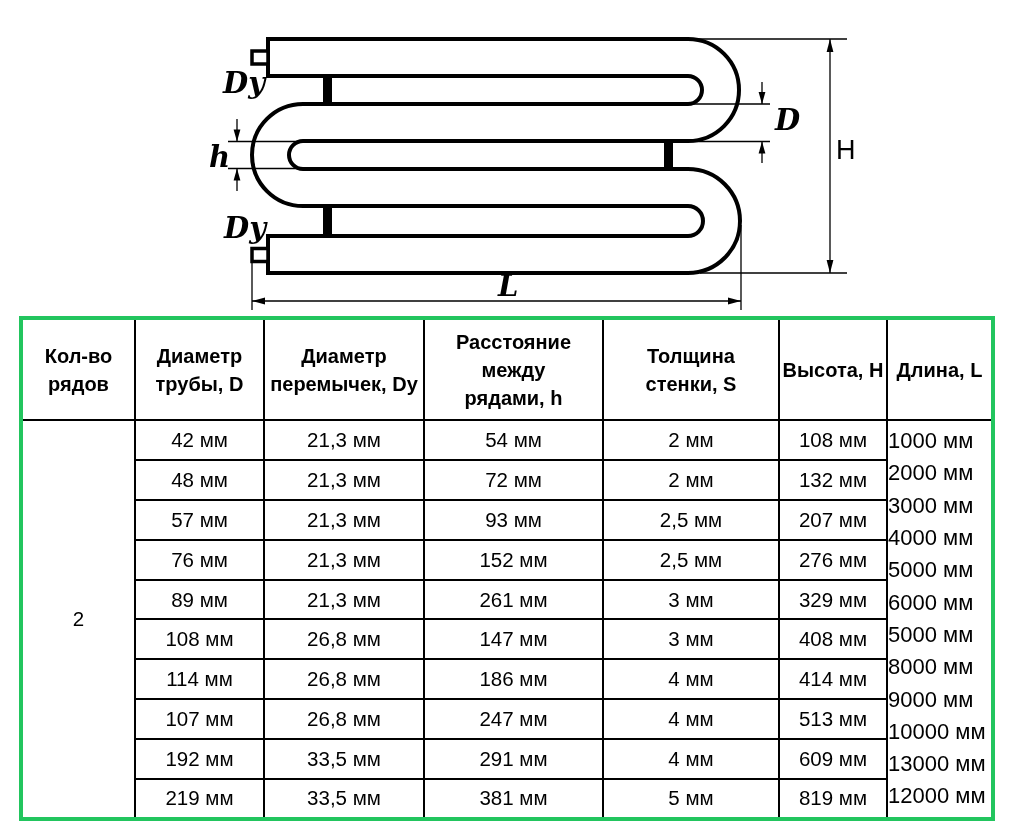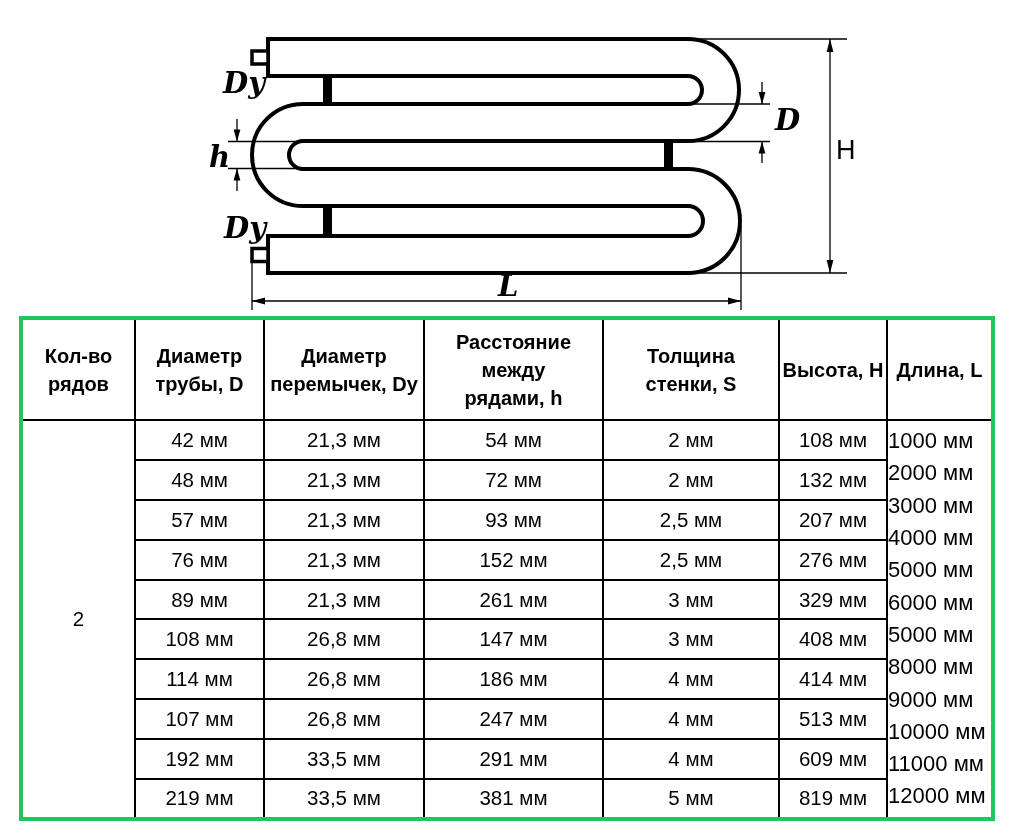--- a/index.html
+++ b/index.html
@@ -174,21 +174,21 @@
         <div class="len-line">1000 мм</div>
         <div class="len-line">2000 мм</div>
         <div class="len-line">3000 мм</div>
         <div class="len-line">4000 мм</div>
         <div class="len-line">5000 мм</div>
         <div class="len-line">6000 мм</div>
         <div class="len-line">5000 мм</div>
         <div class="len-line">8000 мм</div>
         <div class="len-line">9000 мм</div>
         <div class="len-line">10000 мм</div>
-        <div class="len-line">11000 мм</div>
+        <div class="len-line">13000 мм</div>
         <div class="len-line">12000 мм</div>
       </td>
     </tr>
     <tr class="body-row">
       <td>48 мм</td>
       <td>21,3 мм</td>
       <td>72 мм</td>
       <td>2 мм</td>
       <td>132 мм</td>
     </tr>

